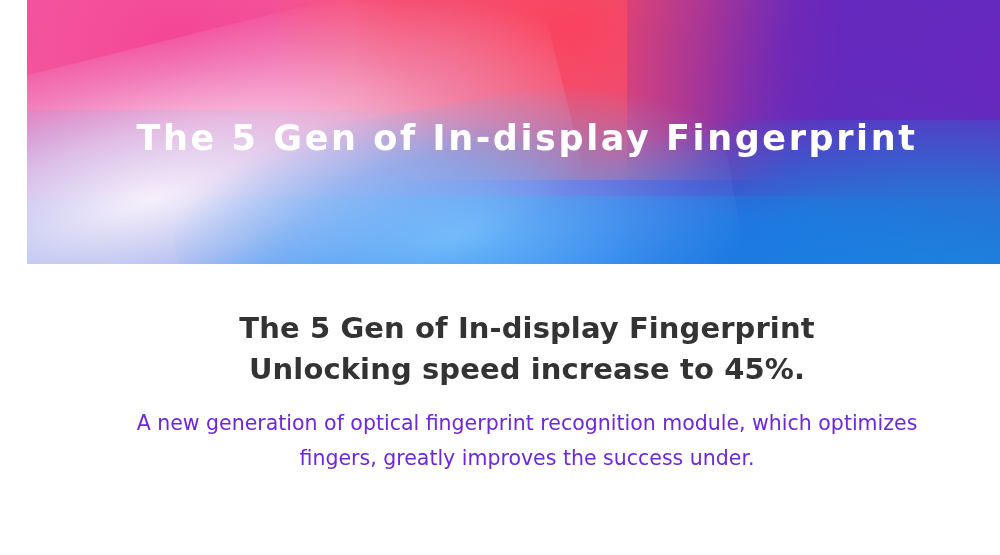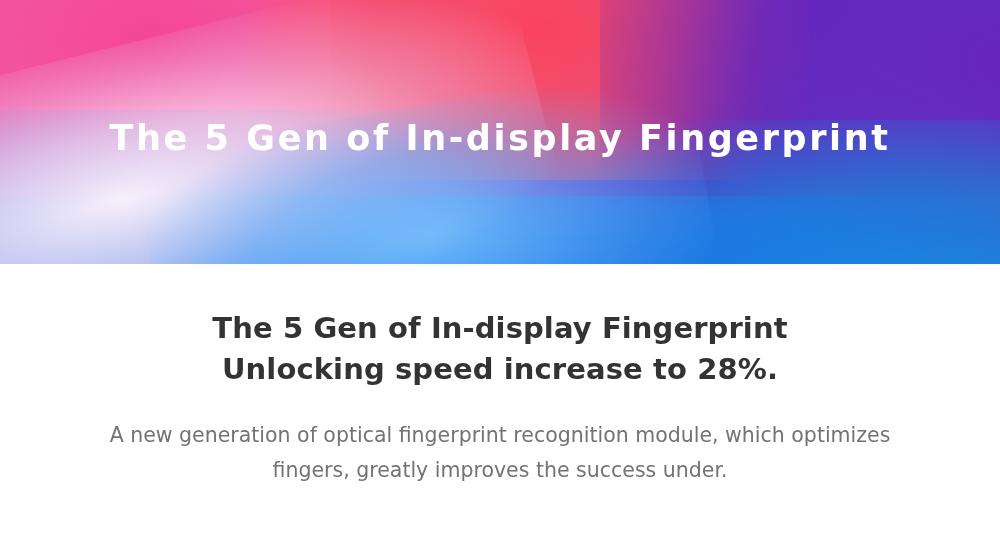--- a/index.html
+++ b/index.html
@@ -11,20 +11,21 @@
     background: #ffffff;
     font-family: "DejaVu Sans", "Liberation Sans", sans-serif;
     overflow: hidden;
   }
 
   .page {
     position: relative;
     width: 1000px;
     height: 555px;
     background: #ffffff;
+    padding-left: 27px;
   }
 
   
   .hero {
     position: relative;
     width: 1000px;
     height: 264px;
     overflow: hidden;
     
     background:
@@ -177,24 +178,24 @@
     color: #333333;
     font-size: 29px;
     font-weight: bold;
     line-height: 41px;
     letter-spacing: 0.1px;
   }
 
   .body-heading-line { display: block; }
 
   .body-paragraph {
-    margin-top: 28px;
+    margin-top: 16px;
     width: 880px;
     text-align: center;
-    color: #737373;
+    color: #6d28d9;
     font-size: 20.5px;
     font-weight: normal;
     line-height: 35px;
   }
 
   .body-paragraph-line { display: block; }
 </style>
 </head>
 <body>
 
@@ -213,21 +214,21 @@
 
     <div class="hero-text">
       <div class="hero-line">The 5 Gen of In-display Fingerprint</div>
     </div>
   </section>
 
   <section class="body-section">
 
     <h2 class="body-heading">
       <span class="body-heading-line">The 5 Gen of In-display Fingerprint</span>
-      <span class="body-heading-line">Unlocking speed increase to 28%.</span>
+      <span class="body-heading-line">Unlocking speed increase to 45%.</span>
     </h2>
 
     <p class="body-paragraph">
       <span class="body-paragraph-line">A new generation of optical fingerprint recognition module, which optimizes</span>
       <span class="body-paragraph-line">fingers, greatly improves the success under.</span>
     </p>
 
   </section>
 
 </div>

